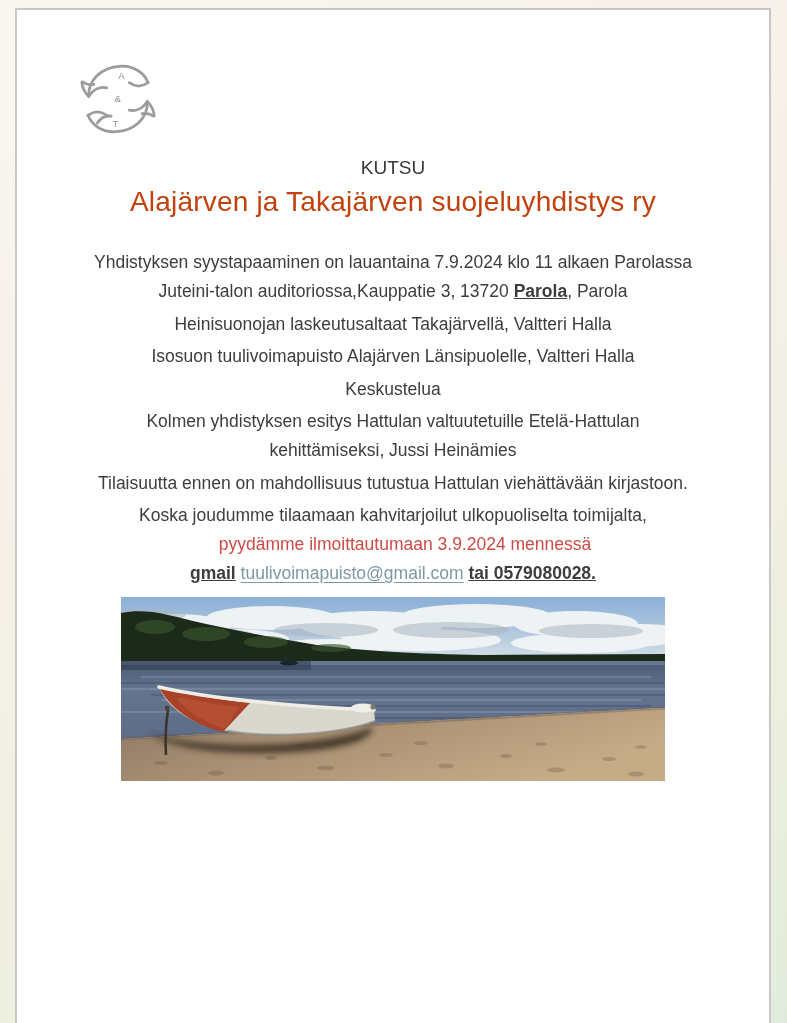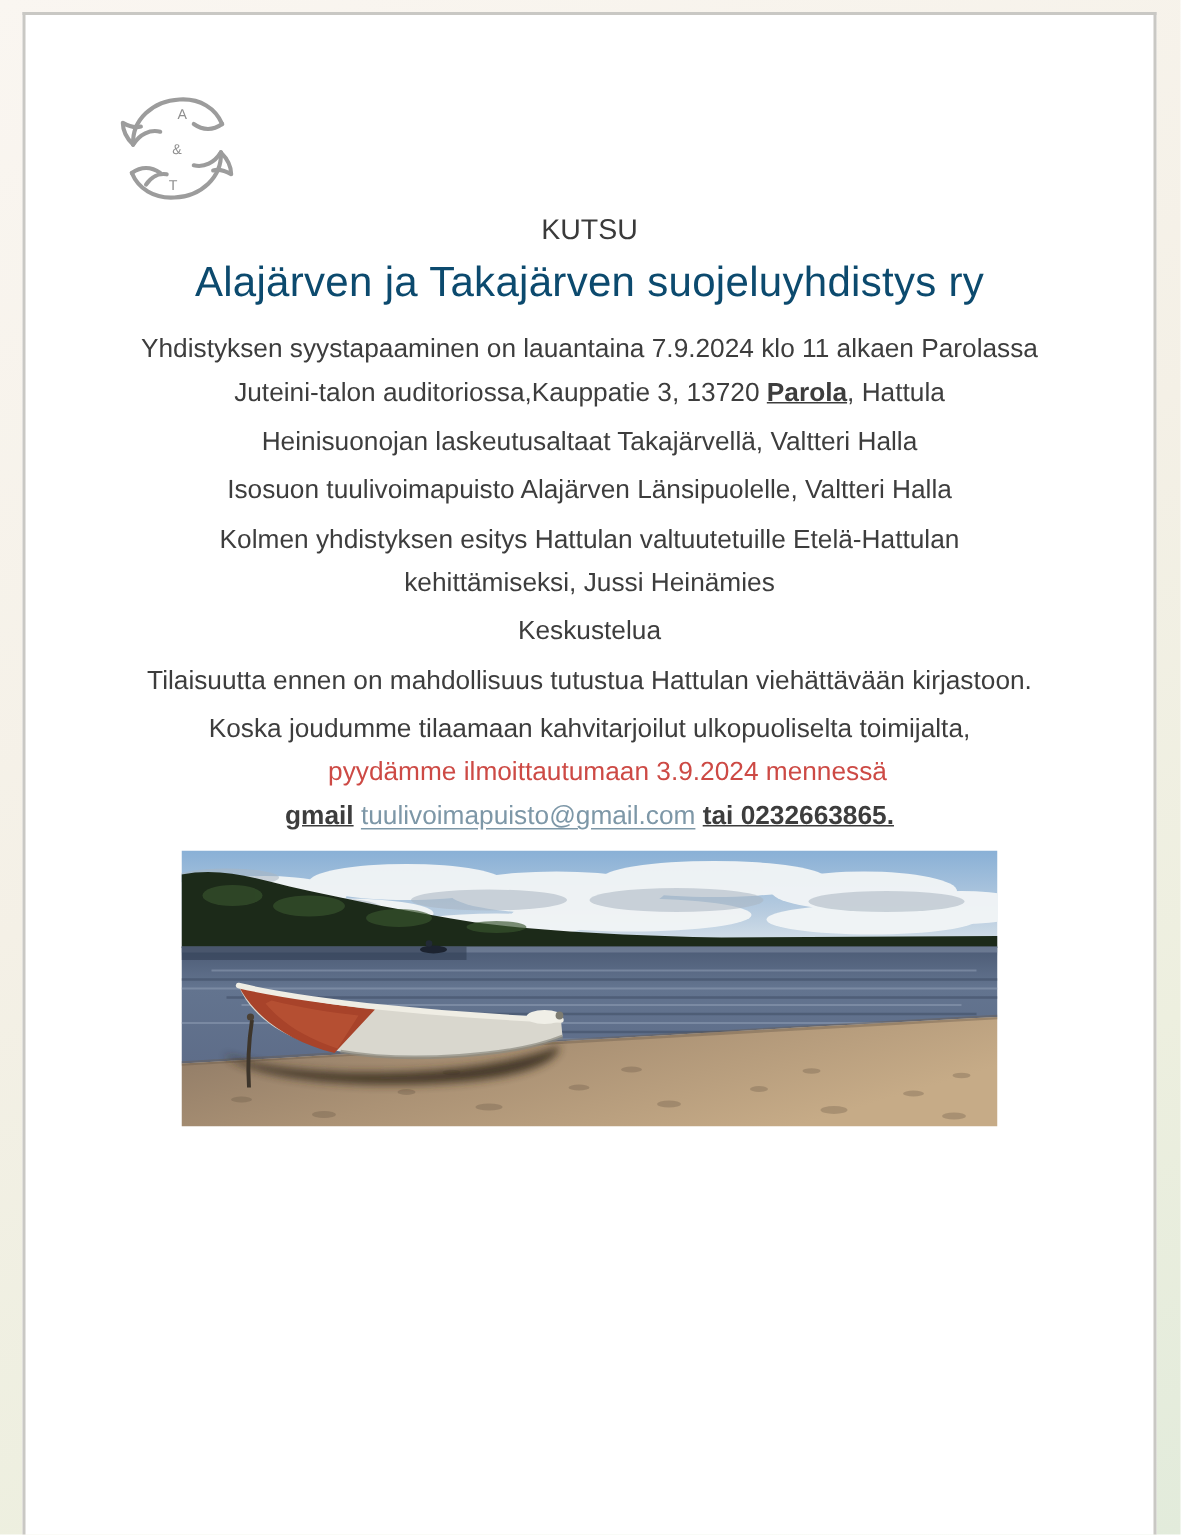--- a/index.html
+++ b/index.html
@@ -13,22 +13,22 @@
     position: absolute;
     left: 15px; top: 8px;
     width: 756px; height: 1030px;
     background: #ffffff;
     border: 2px solid #c9c8c4;
     border-bottom: none;
   }
   .logo-wrap { margin: 46px 0 0 58px; width: 86px; height: 86px; }
   .logo-wrap svg { width: 100%; height: 100%; }
   .content { width: 612px; margin: 0 auto; text-align: center; color: var(--body-text, #3d3d3d); }
-  .kicker { margin-top: 1px; font-size: 19px; color: #3a3a3a; }
-  .doc-title { margin: 7px 0 14px 0; font-size: 28px; font-weight: 400; color: #0c4a6e; letter-spacing: 0.2px; }
+  .kicker { margin-top: 15px; font-size: 19px; color: #3a3a3a; }
+  .doc-title { margin: 7px 0 30px 0; font-size: 28px; font-weight: 400; color: #c2410c; letter-spacing: 0.2px; }
   .content p { font-size: 17.5px; line-height: 29px; margin: 3.5px 0; }
   .bold { font-weight: 700; text-decoration: underline; }
   .deadline { color: var(--deadline-red, #cd4a45); padding-left: 24px; }
   a.email-link {
     color: var(--email-link, #7d97a7);
     text-decoration: underline;
     text-underline-offset: 3px;
   }
   .photo-wrap { margin: 9px auto 0 auto; width: 544px; height: 184px; }
   .photo-wrap svg { width: 100%; height: 100%; display: block; }
@@ -58,36 +58,36 @@
         <text x="50" y="54">&amp;</text>
         <text x="47" y="82">T</text>
       </g>
     </svg>
   </div>
 
   <div class="content">
     <div class="kicker">KUTSU</div>
     <h1 class="doc-title">Alajärven ja Takajärven suojeluyhdistys ry</h1>
 
-    <p><span>Yhdistyksen syystapaaminen on lauantaina 7.9.2024 klo 11 alkaen Parolassa Juteini-talon auditoriossa,Kauppatie 3, 13720 </span><span class="bold">Parola</span><span>, Hattula</span></p>
+    <p><span>Yhdistyksen syystapaaminen on lauantaina 7.9.2024 klo 11 alkaen Parolassa Juteini-talon auditoriossa,Kauppatie 3, 13720 </span><span class="bold">Parola</span><span>, Parola</span></p>
 
 
     <p>Heinisuonojan laskeutusaltaat Takajärvellä, Valtteri Halla</p>
     <p>Isosuon tuulivoimapuisto Alajärven Länsipuolelle, Valtteri Halla</p>
+    <p>Keskustelua</p>
     <p>Kolmen yhdistyksen esitys Hattulan valtuutetuille Etelä-Hattulan kehittämiseksi, Jussi Heinämies</p>
-    <p>Keskustelua</p>
 
     <p>Tilaisuutta ennen on mahdollisuus tutustua Hattulan viehättävään kirjastoon.</p>
 
     <p>
       <span>Koska joudumme tilaamaan kahvitarjoilut ulkopuoliselta toimijalta,</span><br>
       <span class="deadline">pyydämme ilmoittautumaan 3.9.2024 mennessä</span><br>
       <span class="bold">gmail</span>
       <a class="email-link" href="#">tuulivoimapuisto@gmail.com</a>
-      <span class="bold">tai 0232663865.</span>
+      <span class="bold">tai 0579080028.</span>
     </p>
 
     <div class="photo-wrap">
       <svg viewBox="0 0 544 184" preserveAspectRatio="none">
         <defs>
           <linearGradient id="skyGrad" x1="0" y1="0" x2="0" y2="1">
             <stop offset="0" stop-color="#89b0d6"></stop>
             <stop offset="0.6" stop-color="#b9cde0"></stop>
             <stop offset="1" stop-color="#dfe7ec"></stop>
           </linearGradient>

